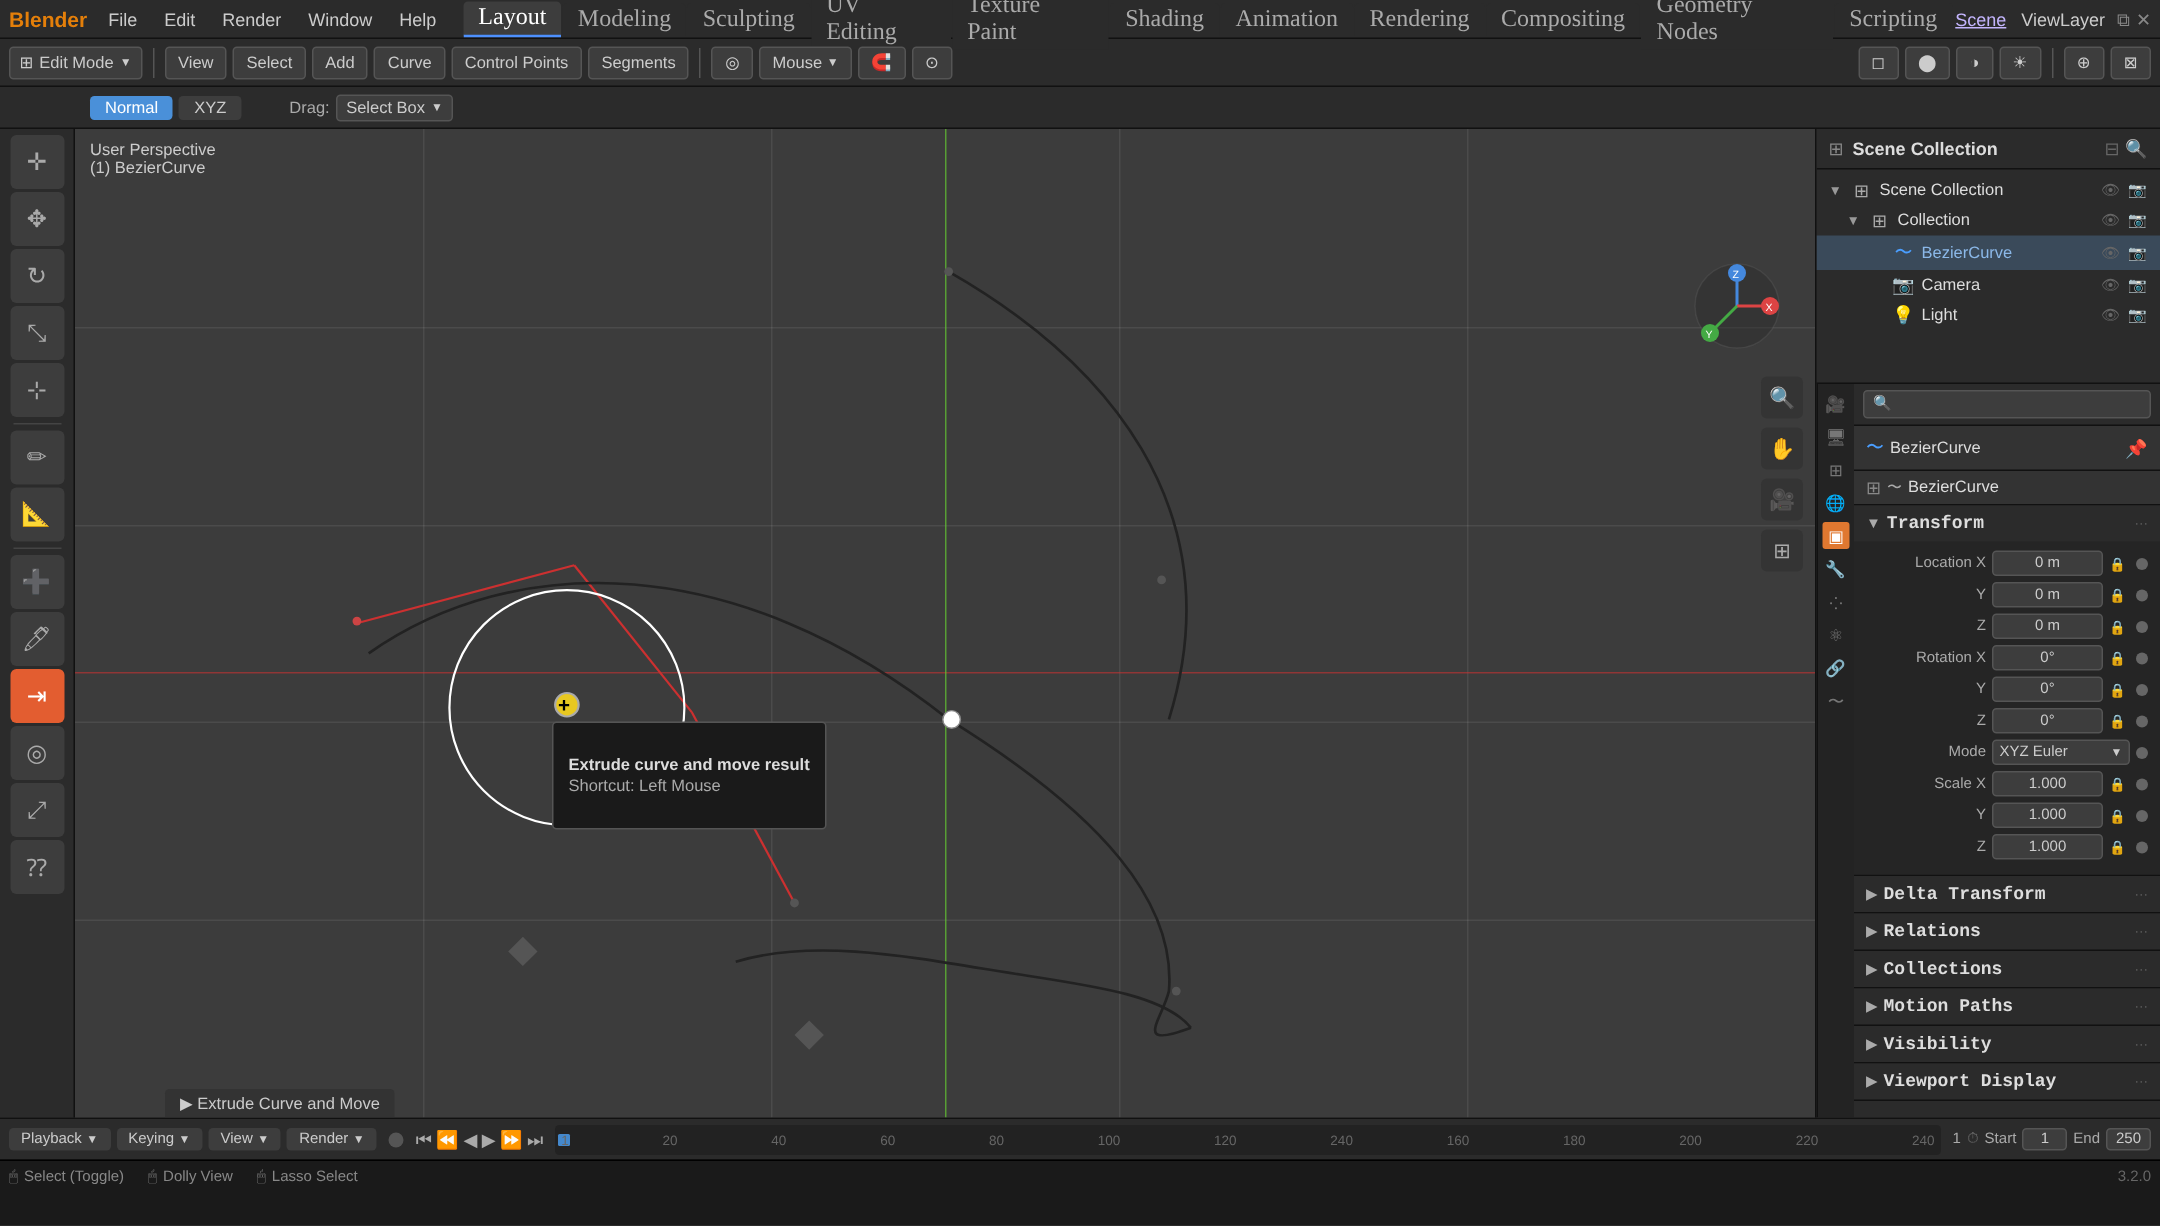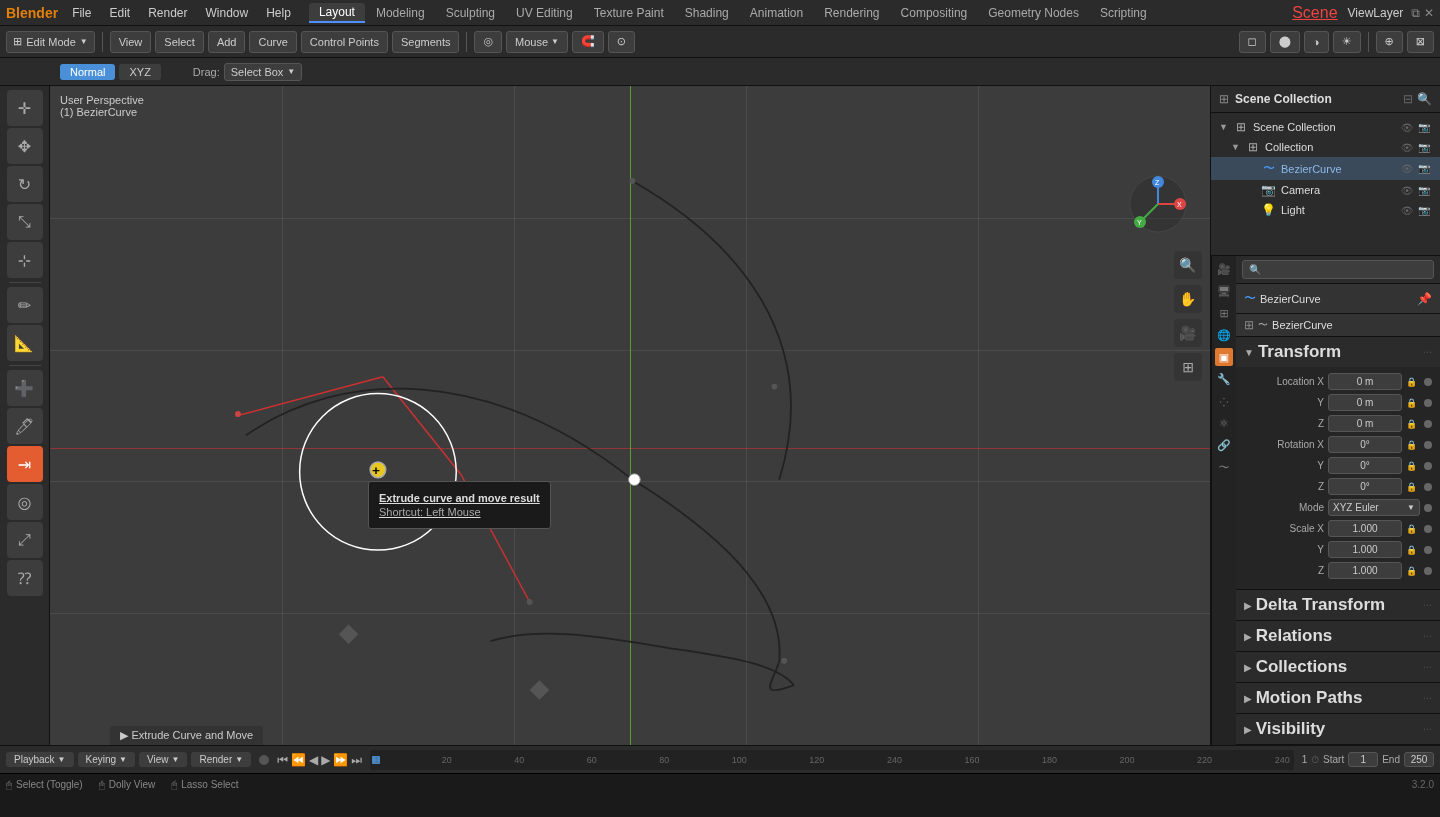--- a/index.html
+++ b/index.html
@@ -27,33 +27,34 @@
     .workspace-tabs {
       display: flex;
       align-items: center;
       gap: 1px;
       margin-left: 8px;
     }
     .workspace-tab {
       padding: 2px 10px;
       background: #2b2b2b;
       color: #aaa;
-      font-size: 12px;
+      font-size: 16px;
       cursor: pointer;
       border-radius: 3px 3px 0 0;
+      font-family: Liberation Serif, serif;
     }
     .workspace-tab.active {
       background: #3d3d3d;
       color: #fff;
       border-bottom: 2px solid #4d90fe;
     }
     .scene-label {
       margin-left: auto;
-      color: #ef4444;
-      font-size: 16px;
+      color: #c4b5fd;
+      font-size: 12px;
       padding-right: 8px;
       text-decoration: underline;
     }
     .view-layer-label { color: #ccc; font-size: 12px; }
 
     
     #toolbar-row {
       height: 32px;
       background: #2b2b2b;
       display: flex;
@@ -223,26 +224,25 @@
     }
 
     
     .tooltip-box {
       position: absolute;
       top: 395px;
       left: 318px;
       background: #1a1a1a;
       border: 1px solid #555;
       border-radius: 3px;
-      padding: 10px 10px;
+      padding: 22px 10px;
       font-size: 11px;
       color: #ddd;
       pointer-events: none;
       z-index: 10;
-      text-decoration: underline;
     }
     .tooltip-title { font-weight: bold; margin-bottom: 2px; }
     .tooltip-shortcut { color: #aaa; }
     .panel-header {
       padding: 6px 8px;
       background: #2b2b2b;
       border-bottom: 1px solid #111;
       display: flex;
       align-items: center;
       gap: 6px;
@@ -300,21 +300,21 @@
     }
     .props-section-header {
       padding: 5px 8px;
       display: flex;
       align-items: center;
       gap: 4px;
       cursor: pointer;
       background: #2b2b2b;
     }
     .section-arrow { color: #aaa; font-size: 10px; }
-    .section-title { font-size: 17px; color: #ddd; font-weight: bold; }
+    .section-title { font-size: 12px; color: #ddd; font-weight: bold; font-family: Liberation Mono, monospace; }
     .props-content { padding: 6px 8px; background: #252525; }
     .prop-row {
       display: flex;
       align-items: center;
       margin-bottom: 4px;
       gap: 4px;
     }
     .prop-label { font-size: 10px; color: #aaa; width: 80px; text-align: right; }
     .prop-value {
       flex: 1;

